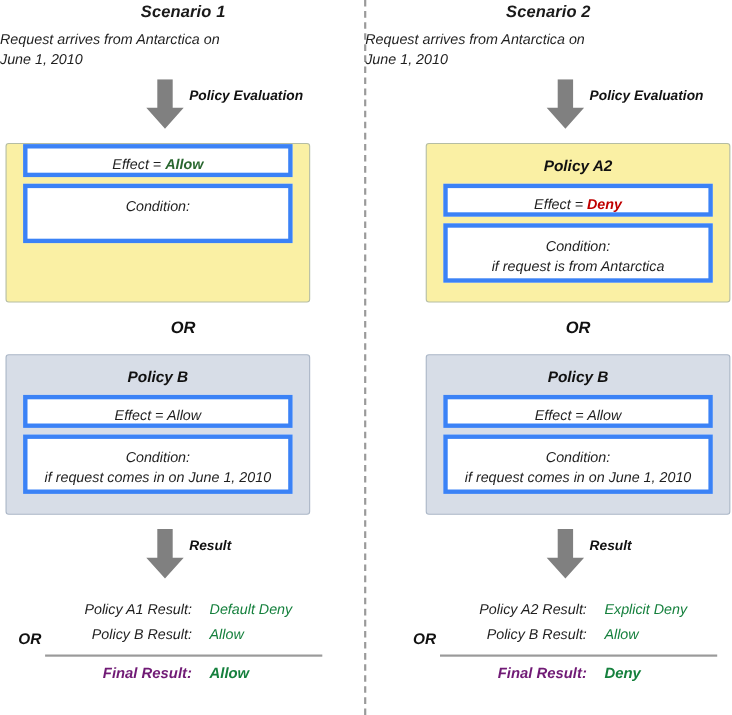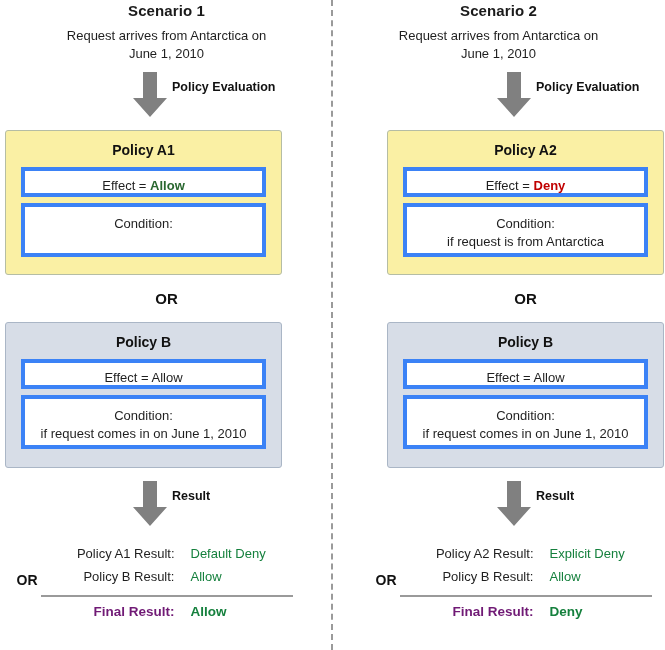--- a/index.html
+++ b/index.html
@@ -30,41 +30,42 @@
     width: 0;
     height: 650px;
     border-left: 2px dashed #9a9a9a;
   }
 
   .column {
     position: absolute;
     top: 0;
     width: 333px;
     height: 650px;
+    font-style: italic;
   }
   .column.left  { left: 0px; }
   .column.right { left: 332px; }
 
   .scenario-title {
     position: absolute;
     top: 2px;
     left: 0;
     width: 100%;
     text-align: center;
     font-size: 15px;
     font-weight: bold;
     letter-spacing: 0.1px;
   }
 
   .request-text {
     position: absolute;
     top: 27px;
     left: 0;
     width: 100%;
-    text-align: center;
+    text-align: left;
     font-size: 13px;
     line-height: 18px;
     color: #1f1f1f;
   }
 
   
   .arrow {
     position: absolute;
     width: 36px;
     height: 46px;
@@ -229,21 +230,20 @@
 June 1, 2010</div>
 
     <div class="arrow eval" style="left:132px;">
       <svg width="36" height="46" viewBox="0 0 36 46">
         <polygon points="11,0 25,0 25,26 35,26 18,45 1,26 11,26" fill="#808080"></polygon>
       </svg>
       <div class="arrow-label">Policy Evaluation</div>
     </div>
 
     <div class="policy-box yellow" style="left:5px; width:277px;">
-      <div class="policy-title">Policy A1</div>
       <div class="inner-box effect" style="width:245px;">
         <span>Effect = </span><span class="kw-allow">Allow</span>
       </div>
       <div class="inner-box condition" style="width:245px;">
         <div>Condition:</div>
       </div>
     </div>
 
     <div class="or-sep">OR</div>
 

